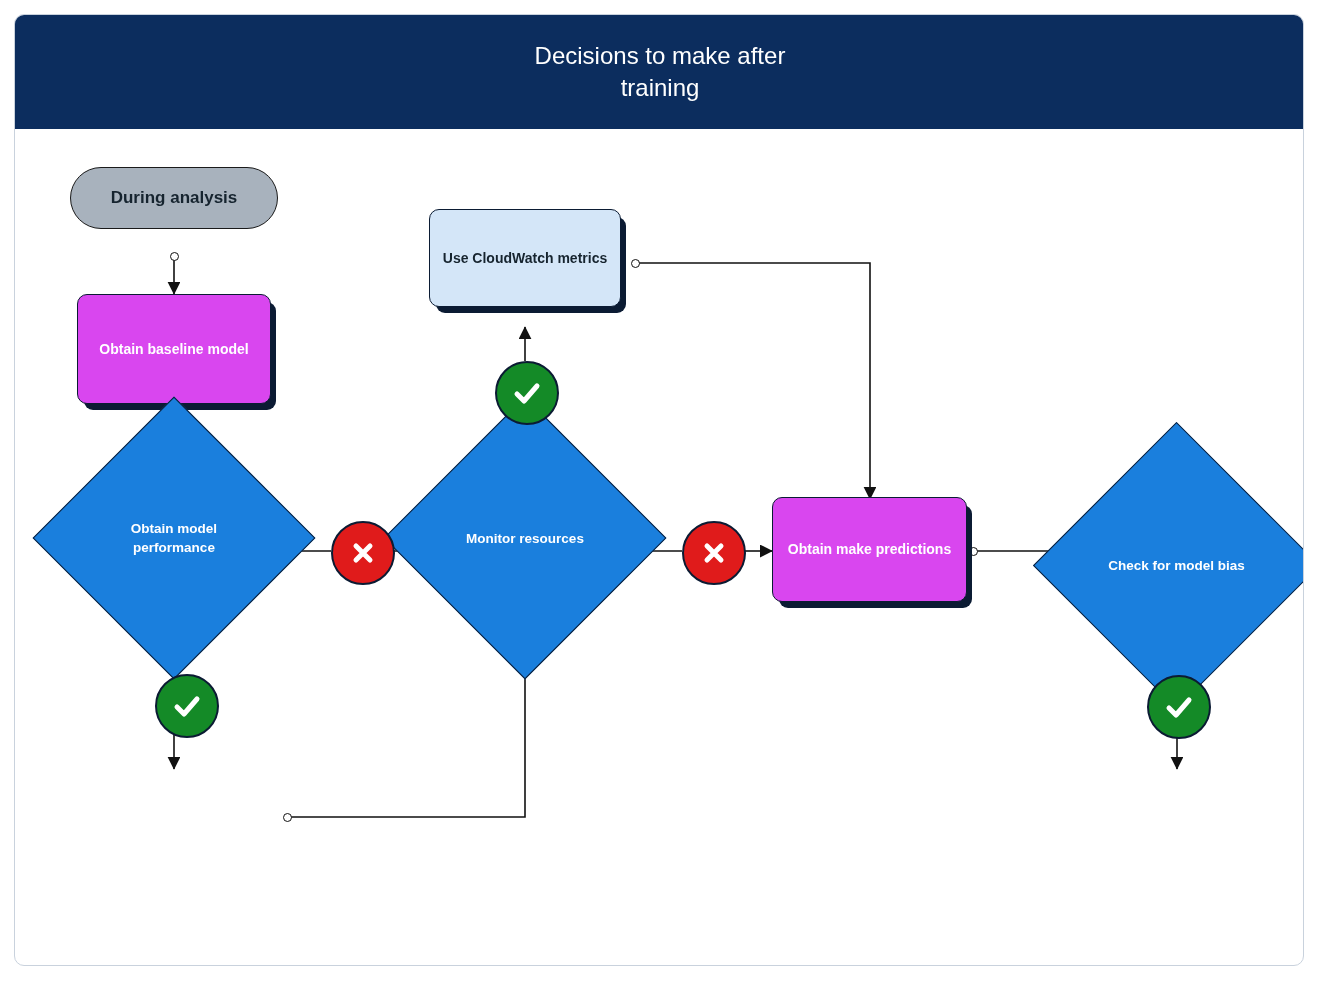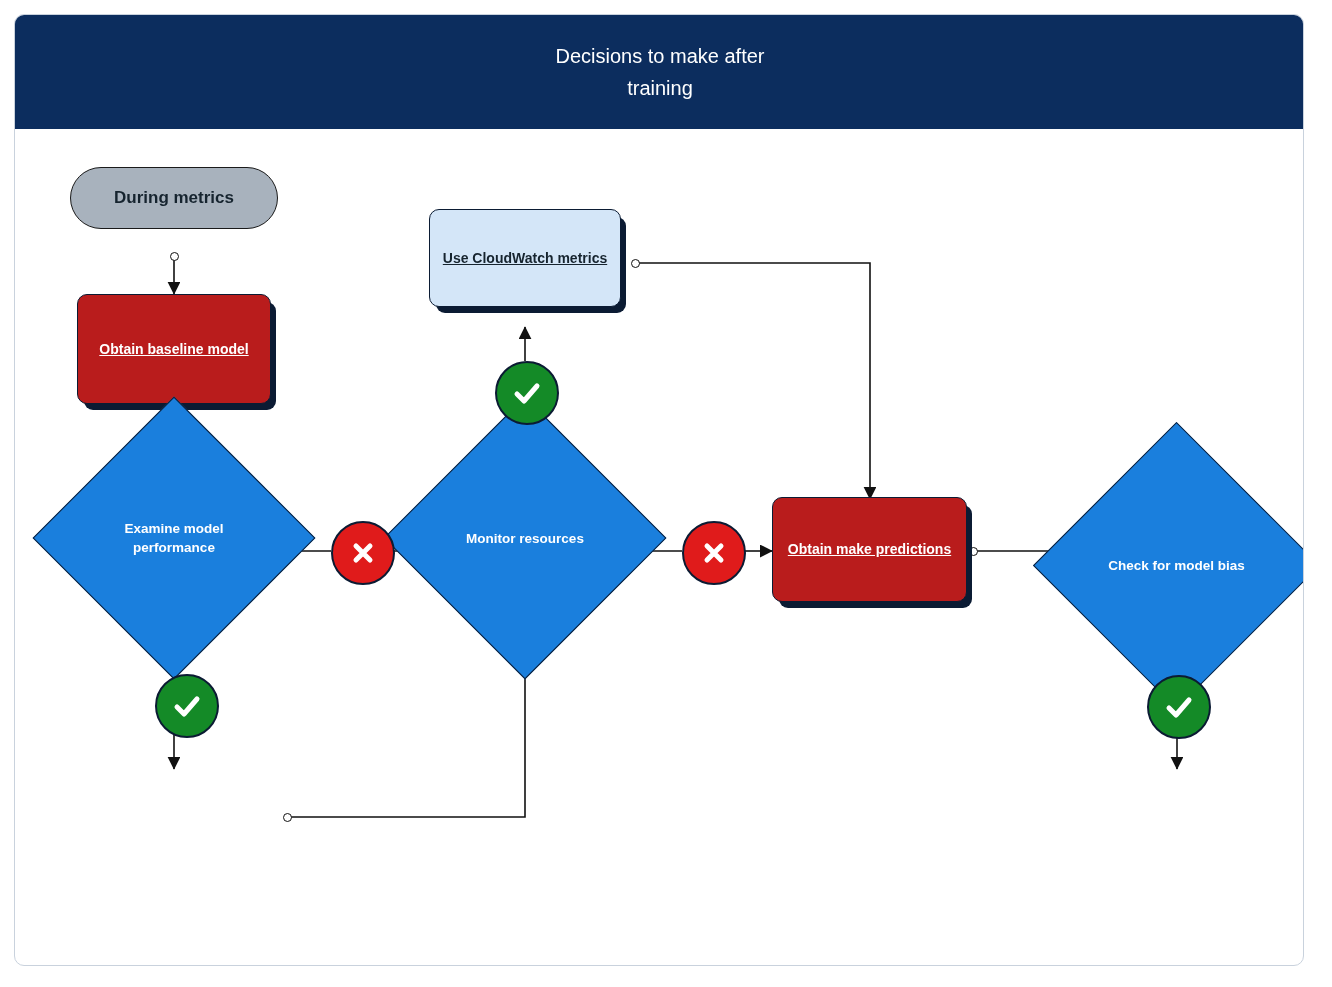--- a/index.html
+++ b/index.html
@@ -34,21 +34,21 @@
     width: 1290px;
     height: 114px;
     background: #0c2d5e;
     display: flex;
     align-items: center;
     justify-content: center;
     box-sizing: border-box;
   }
   .title-text {
     color: #ffffff;
-    font-size: 20px;
+    font-size: 24px;
     line-height: 32px;
     text-align: center;
     font-weight: 400;
     white-space: pre-line;
   }
   .canvas {
     position: absolute;
     left: 0;
     top: 114px;
     width: 1290px;
@@ -71,24 +71,23 @@
     text-align: center;
   }
   
   .rect {
     border-radius: 10px;
     border: 1px solid #0b1b33;
     font-weight: bold;
     font-size: 14px;
     line-height: 19px;
     box-shadow: 6px 7px 0 -1px #0b1b33;
-    text-decoration: underline;
   }
   .rect.blue {
-    background: #b91c1c;
+    background: #d946ef;
     color: #ffffff;
   }
   .rect.lightblue {
     background: #d4e6f8;
     color: #16242f;
   }
   .stadium {
     border-radius: 40px;
     background: #a8b2bd;
     border: 1px solid #1a1a1a;
@@ -205,30 +204,30 @@
       <div class="dot" style="left:155px; top:511px;"></div>
       <div class="dot" style="left:268px; top:418px;"></div>
       <div class="dot" style="left:268px; top:684px;"></div>
       <div class="dot" style="left:506px; top:318px;"></div>
       <div class="dot" style="left:616px; top:130px;"></div>
       <div class="dot" style="left:618px; top:418px;"></div>
       <div class="dot" style="left:954px; top:418px;"></div>
       <div class="dot" style="left:1158px; top:514px;"></div>
 
       <div class="node stadium" style="left:55px; top:38px; width:208px; height:62px;">
-        <span>During metrics</span>
+        <span>During analysis</span>
       </div>
 
       <div class="node rect blue" style="left:62px; top:165px; width:194px; height:110px;">
         <span>Obtain baseline model</span>
       </div>
 
       <div class="diamond-wrap" style="left:59px; top:309px; width:200px; height:200px;">
         <div class="diamond-shape"></div>
-        <div class="diamond-label">Examine model performance</div>
+        <div class="diamond-label">Obtain model performance</div>
       </div>
 
 
       <div class="diamond-wrap" style="left:410px; top:309px; width:200px; height:200px;">
         <div class="diamond-shape"></div>
         <div class="diamond-label">Monitor resources</div>
       </div>
 
       <div class="node rect lightblue" style="left:414px; top:80px; width:192px; height:98px;">
         <span>Use CloudWatch metrics</span>

